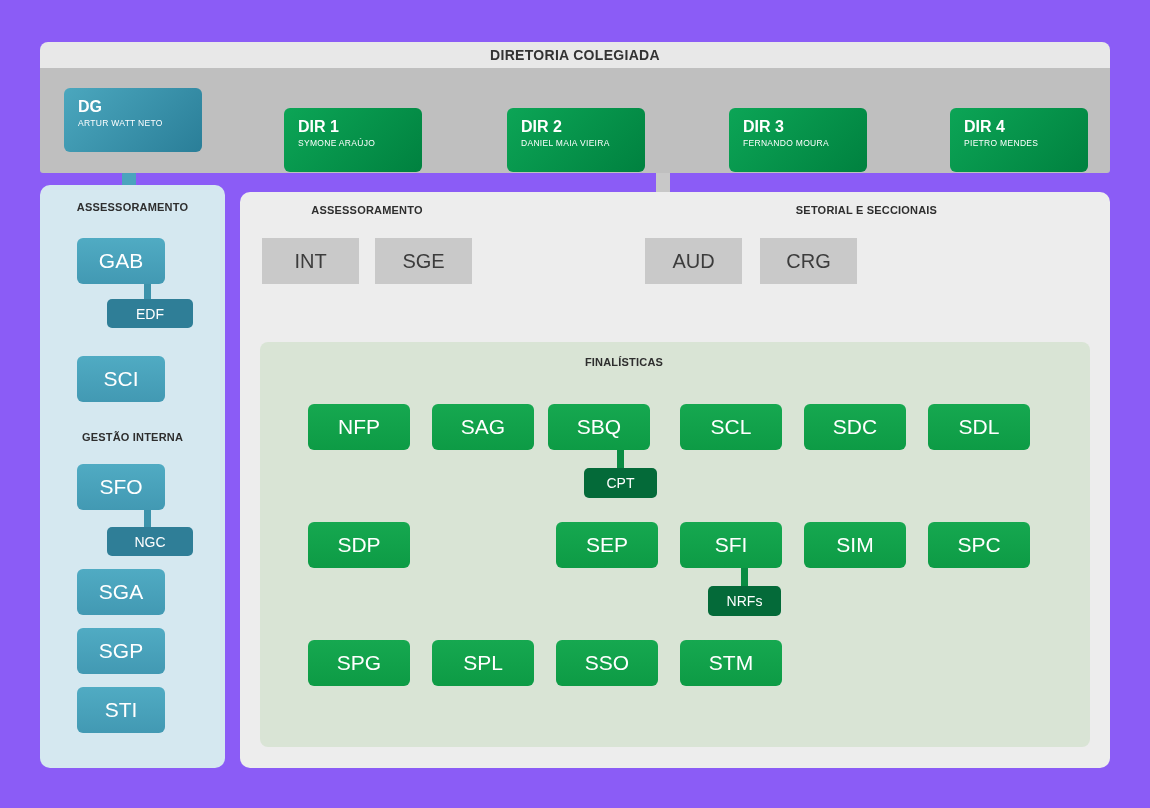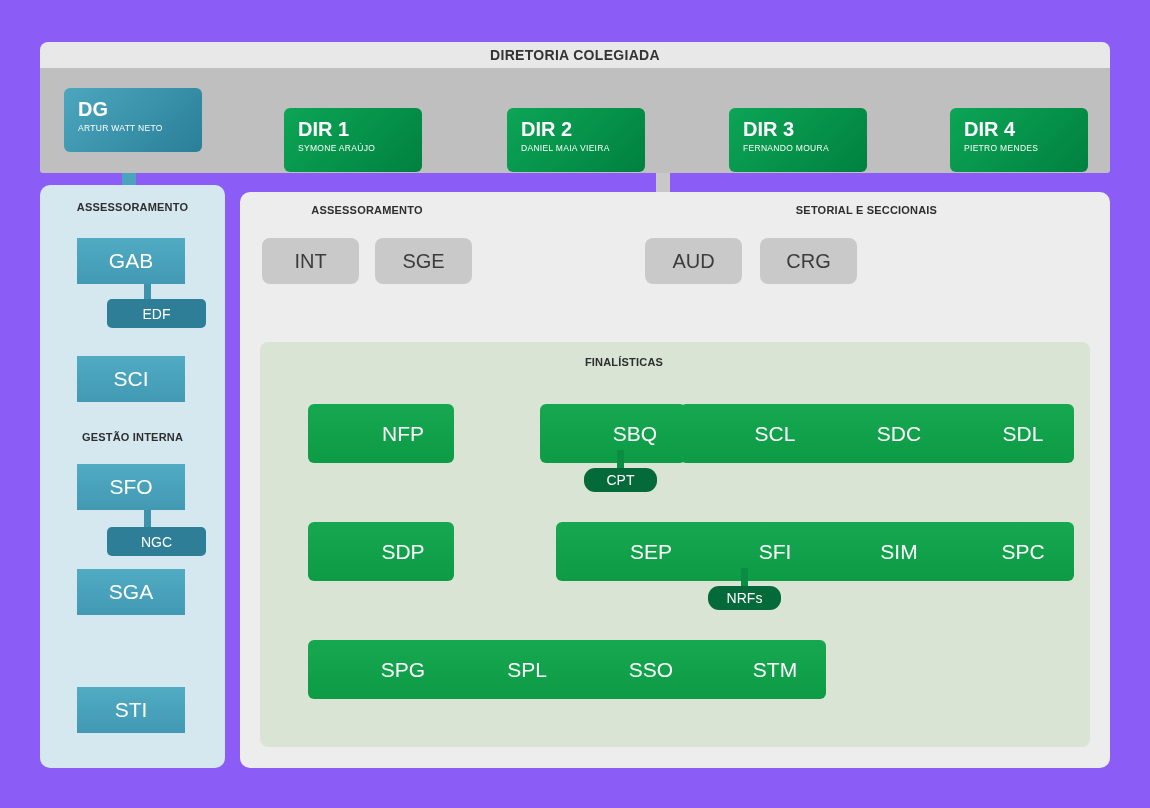--- a/index.html
+++ b/index.html
@@ -11,57 +11,57 @@
     background:#e8e8e8; border-radius:8px 8px 0 0; display:flex; align-items:center;
     justify-content:center; }
   .dc-header span { font-size:14px; font-weight:bold; color:#333; letter-spacing:.3px; }
   .dc-band { position:absolute; left:40px; top:68px; width:1070px; height:105px;
     background:#bfbfbf; border-radius:0 0 3px 3px; }
 
   .dir-box { position:absolute; top:88px; width:138px; height:64px; border-radius:6px;
     color:#fff; box-sizing:border-box; padding:10px 8px 0 14px; }
   .dir-box.teal { background:linear-gradient(135deg,#4ba7be 0%,#2a7e98 100%); }
   .dir-box.green { background:linear-gradient(135deg,#0ca556 0%,#00813f 100%);margin-top:20px; }
-  .dir-code { font-size:20px; font-weight:bold; line-height:1.15; }
+  .dir-code { font-size:16px; font-weight:bold; line-height:1.15; }
   .dir-name { font-size:8.5px; letter-spacing:.3px; margin-top:2px; }
 
   
   .connector { position:absolute; }
   .conn-dg { left:122px; top:150px; width:14px; height:38px; background:#4aa4bd; }
   .conn-main { left:656px; top:171px; width:14px; height:23px; background:#c8c8c8; }
 
   
   .sidebar { position:absolute; left:40px; top:185px; width:185px; height:583px;
     background:#d5e8f0; border-radius:10px; }
   .panel-title { position:absolute; font-size:11px; font-weight:bold; color:#2e2e2e;
     letter-spacing:.2px; text-align:center; }
   .sb-title { left:0; width:185px; }
-  .sb-box { position:absolute; left:37px; width:108px; height:46px; border-radius:0;
+  .sb-box { position:absolute; left:37px; width:88px; height:46px; border-radius:6px;
     background:linear-gradient(180deg,#50abc3 0%,#4299b3 100%); color:#fff;
     display:flex; align-items:center; justify-content:center; font-size:21px; }
-  .sb-sub { position:absolute; left:67px; width:99px; height:29px; border-radius:5px;
+  .sb-sub { position:absolute; left:67px; width:86px; height:29px; border-radius:5px;
     background:#2f7e97; color:#fff; display:flex; align-items:center; justify-content:center;
     font-size:14px; }
   .sb-conn { position:absolute; left:104px; width:7px; background:#3d93ab; }
 
   
   .main-panel { position:absolute; left:240px; top:192px; width:870px; height:576px;
     background:#ededed; border-radius:10px; }
-  .gray-box { position:absolute; top:46px; width:97px; height:46px; border-radius:8px;
+  .gray-box { position:absolute; top:46px; width:97px; height:46px; border-radius:0;
     background:#c9c9c9; color:#3c3c3c; display:flex; align-items:center; justify-content:center;
     font-size:20px; }
 
   
   .fin-panel { position:absolute; left:20px; top:150px; width:830px; height:405px;
     background:#d9e4d5; border-radius:8px; }
   .fin-title { left:0; width:728px; top:14px; }
-  .green-box { position:absolute; width:102px; height:59px; border-radius:6px;
+  .green-box { position:absolute; width:102px; height:46px; border-radius:6px;
     background:linear-gradient(180deg,#16a850 0%,#0d9b45 100%); color:#fff;
-    display:flex; align-items:center; justify-content:center; font-size:21px;padding-left:44px; }
-  .green-sub { position:absolute; width:73px; height:24px; border-radius:11px;
+    display:flex; align-items:center; justify-content:center; font-size:21px; }
+  .green-sub { position:absolute; width:73px; height:30px; border-radius:5px;
     background:#046a39; color:#fff; display:flex; align-items:center; justify-content:center;
     font-size:14px; }
   .green-conn { position:absolute; width:7px; height:18px; background:#0a8c43; }
 </style>
 </head>
 <body>
 
 <div class="canvas">
 
   <div class="dc-header">
@@ -103,37 +103,39 @@
 
     <div class="sb-box" style="top:171px">SCI</div>
 
     <div class="panel-title sb-title" style="top:246px">GESTÃO INTERNA</div>
 
     <div class="sb-box" style="top:279px">SFO</div>
     <div class="sb-conn" style="top:325px;height:17px"></div>
     <div class="sb-sub" style="top:342px">NGC</div>
 
     <div class="sb-box" style="top:384px">SGA</div>
+    <div class="sb-box" style="top:443px">SGP</div>
     <div class="sb-box" style="top:502px">STI</div>
   </div>
 
   <div class="main-panel">
     <div class="panel-title" style="left:22px;width:210px;top:12px">ASSESSORAMENTO</div>
     <div class="gray-box" style="left:22px">INT</div>
     <div class="gray-box" style="left:135px">SGE</div>
 
     <div class="panel-title" style="left:405px;width:443px;top:12px">SETORIAL E SECCIONAIS</div>
     <div class="gray-box" style="left:405px">AUD</div>
     <div class="gray-box" style="left:520px">CRG</div>
 
     <div class="fin-panel">
       <div class="panel-title fin-title">FINALÍSTICAS</div>
 
       <div class="green-box" style="left:48px;top:62px">NFP</div>
-      <div class="green-box" style="left:280px;top:62px">SBQ</div>
+      <div class="green-box" style="left:172px;top:62px">SAG</div>
+      <div class="green-box" style="left:288px;top:62px">SBQ</div>
       <div class="green-box" style="left:420px;top:62px">SCL</div>
       <div class="green-box" style="left:544px;top:62px">SDC</div>
       <div class="green-box" style="left:668px;top:62px">SDL</div>
 
       <div class="green-conn" style="left:357px;top:108px"></div>
       <div class="green-sub" style="left:324px;top:126px">CPT</div>
 
       <div class="green-box" style="left:48px;top:180px">SDP</div>
       <div class="green-box" style="left:296px;top:180px">SEP</div>
       <div class="green-box" style="left:420px;top:180px">SFI</div>

